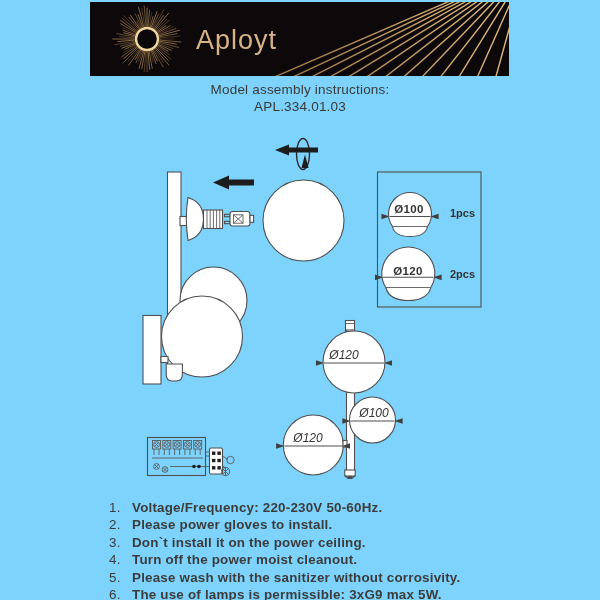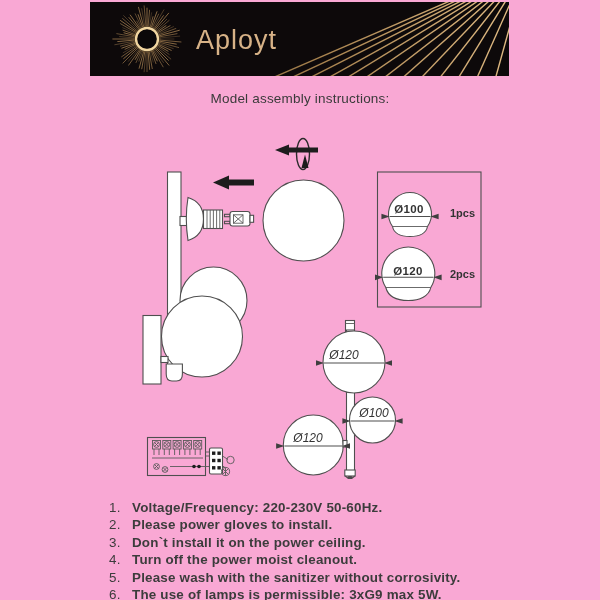--- a/index.html
+++ b/index.html
@@ -1,19 +1,19 @@
 <!DOCTYPE html>
 <html><head>
 <meta charset="utf-8">
 <style>
   html,body{margin:0;padding:0;background:#fff;}
-  .page{position:relative;width:600px;height:600px;background:#f9a8d4;overflow:hidden;
+  .page{position:relative;width:600px;height:600px;background:#7dd3fc;overflow:hidden;
         font-family:"Liberation Sans",sans-serif;}
   .banner-svg{position:absolute;left:90px;top:2px;}
-  .title-block{position:absolute;top:91px;left:0;width:600px;text-align:center;
+  .title-block{position:absolute;top:82px;left:0;width:600px;text-align:center;
                color:#3a3a3a;font-size:13.5px;line-height:16.5px;font-weight:500;letter-spacing:.2px;}
   .diagram-svg{position:absolute;left:0;top:0;}
   .instructions{position:absolute;left:109px;top:499px;width:430px;
                 color:#3c3c3c;font-size:13.4px;line-height:17.4px;letter-spacing:.2px;}
   .inst-row{display:flex;}
   .inst-num{width:23px;flex:none;}
   .inst-txt{flex:1;font-weight:bold;}
   .ln{stroke:#4f4f4f;stroke-width:1.1;fill:none;}
   .lnw{stroke:#4f4f4f;stroke-width:1.1;fill:#ffffff;}
   .lnt{stroke:#5a5a5a;stroke-width:0.9;fill:none;}
@@ -129,20 +129,21 @@
         </g>
       <circle cx="57" cy="37" r="13" fill="none" stroke="#7d5f36" stroke-width="0.8" opacity="0.8"></circle>
       <circle cx="57" cy="37" r="11" fill="none" stroke="#f2d6a0" stroke-width="2.4"></circle>
       <circle cx="57" cy="37" r="9.2" fill="#0b0809"></circle>
     </g>
     <text class="brand" x="106" y="47">Aployt</text>
   </svg>
 
   <div class="title-block">
     <div>Model assembly instructions:</div>
+    <div>APL.334.01.03</div>
   </div>
 
   <svg class="diagram-svg" width="600" height="600" viewBox="0 0 600 600">
     <defs>
       <marker id="ah" viewBox="0 0 8 6" refX="0.5" refY="3" markerWidth="8" markerHeight="6" orient="auto-start-reverse">
         <path d="M0.5,3 L8,0.4 L8,5.6 Z" fill="#3f3f3f"></path>
       </marker>
     </defs>
 
     <g>

